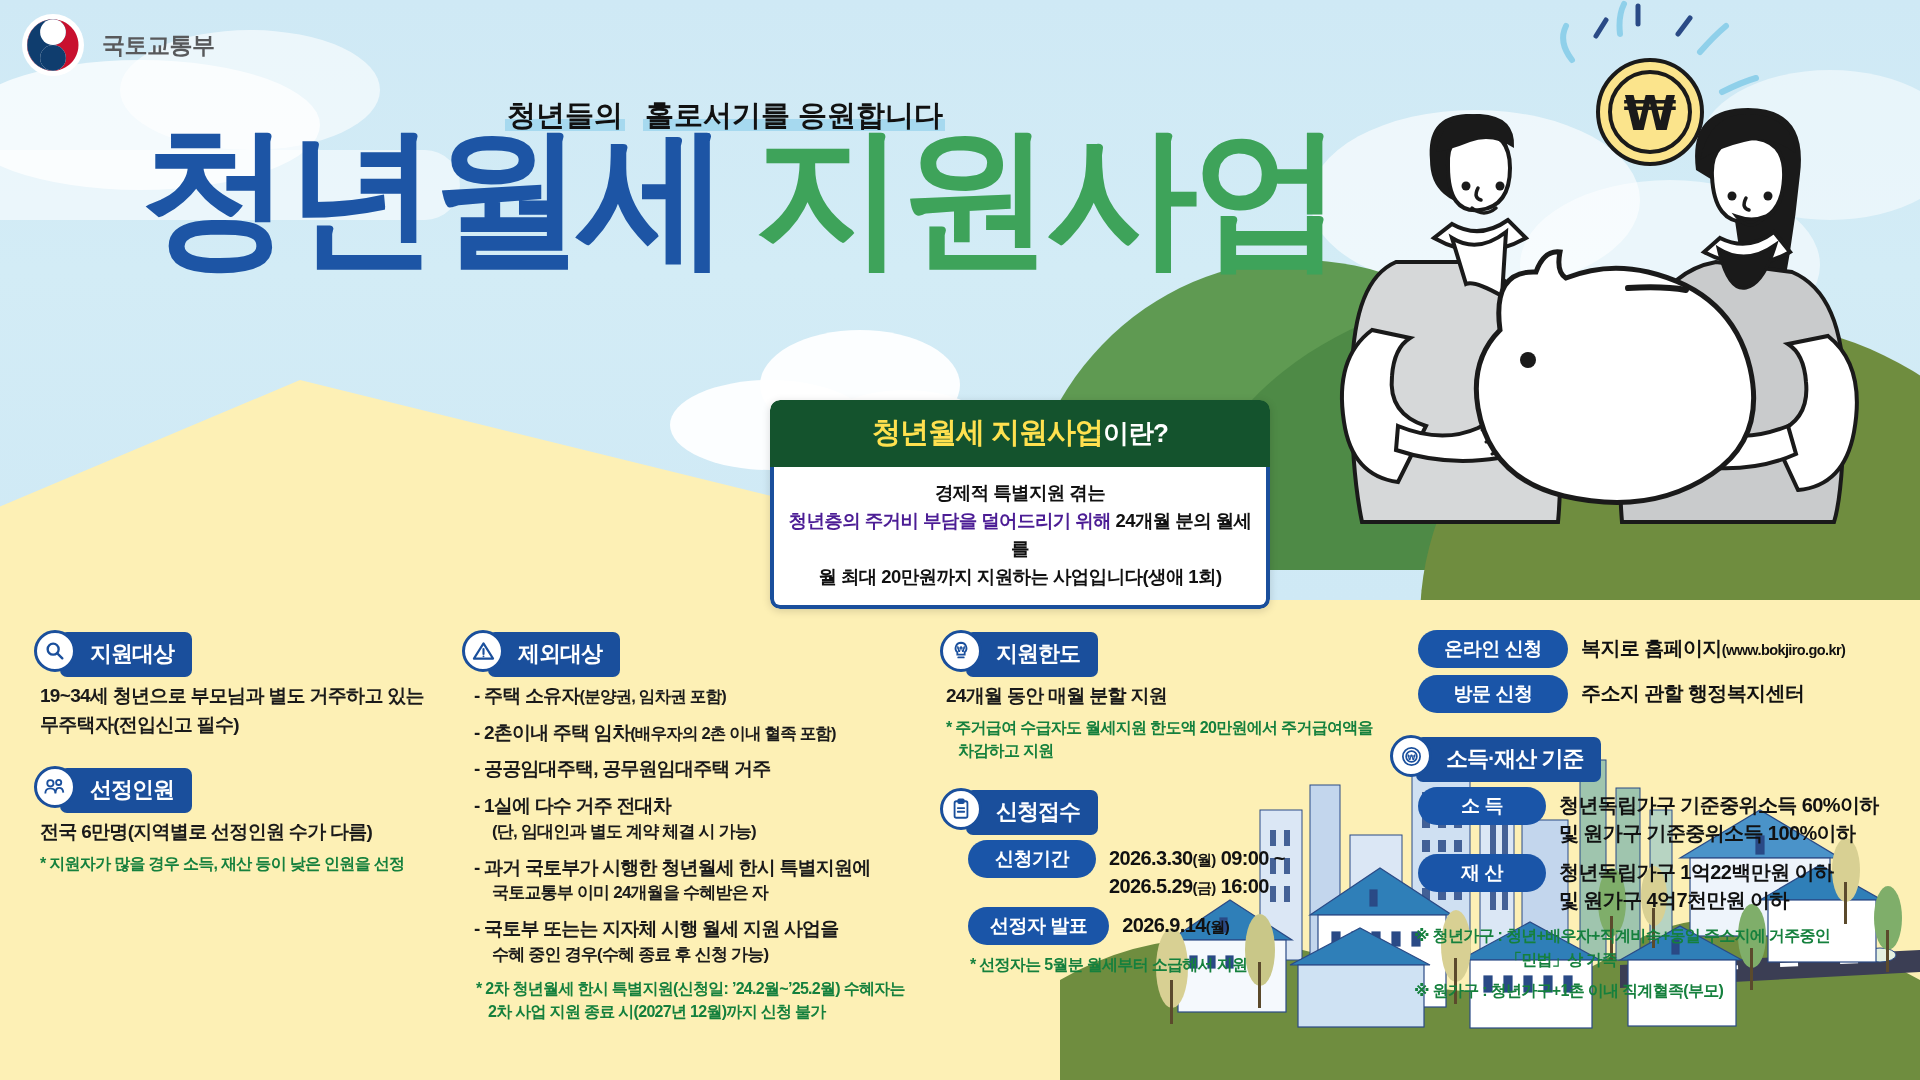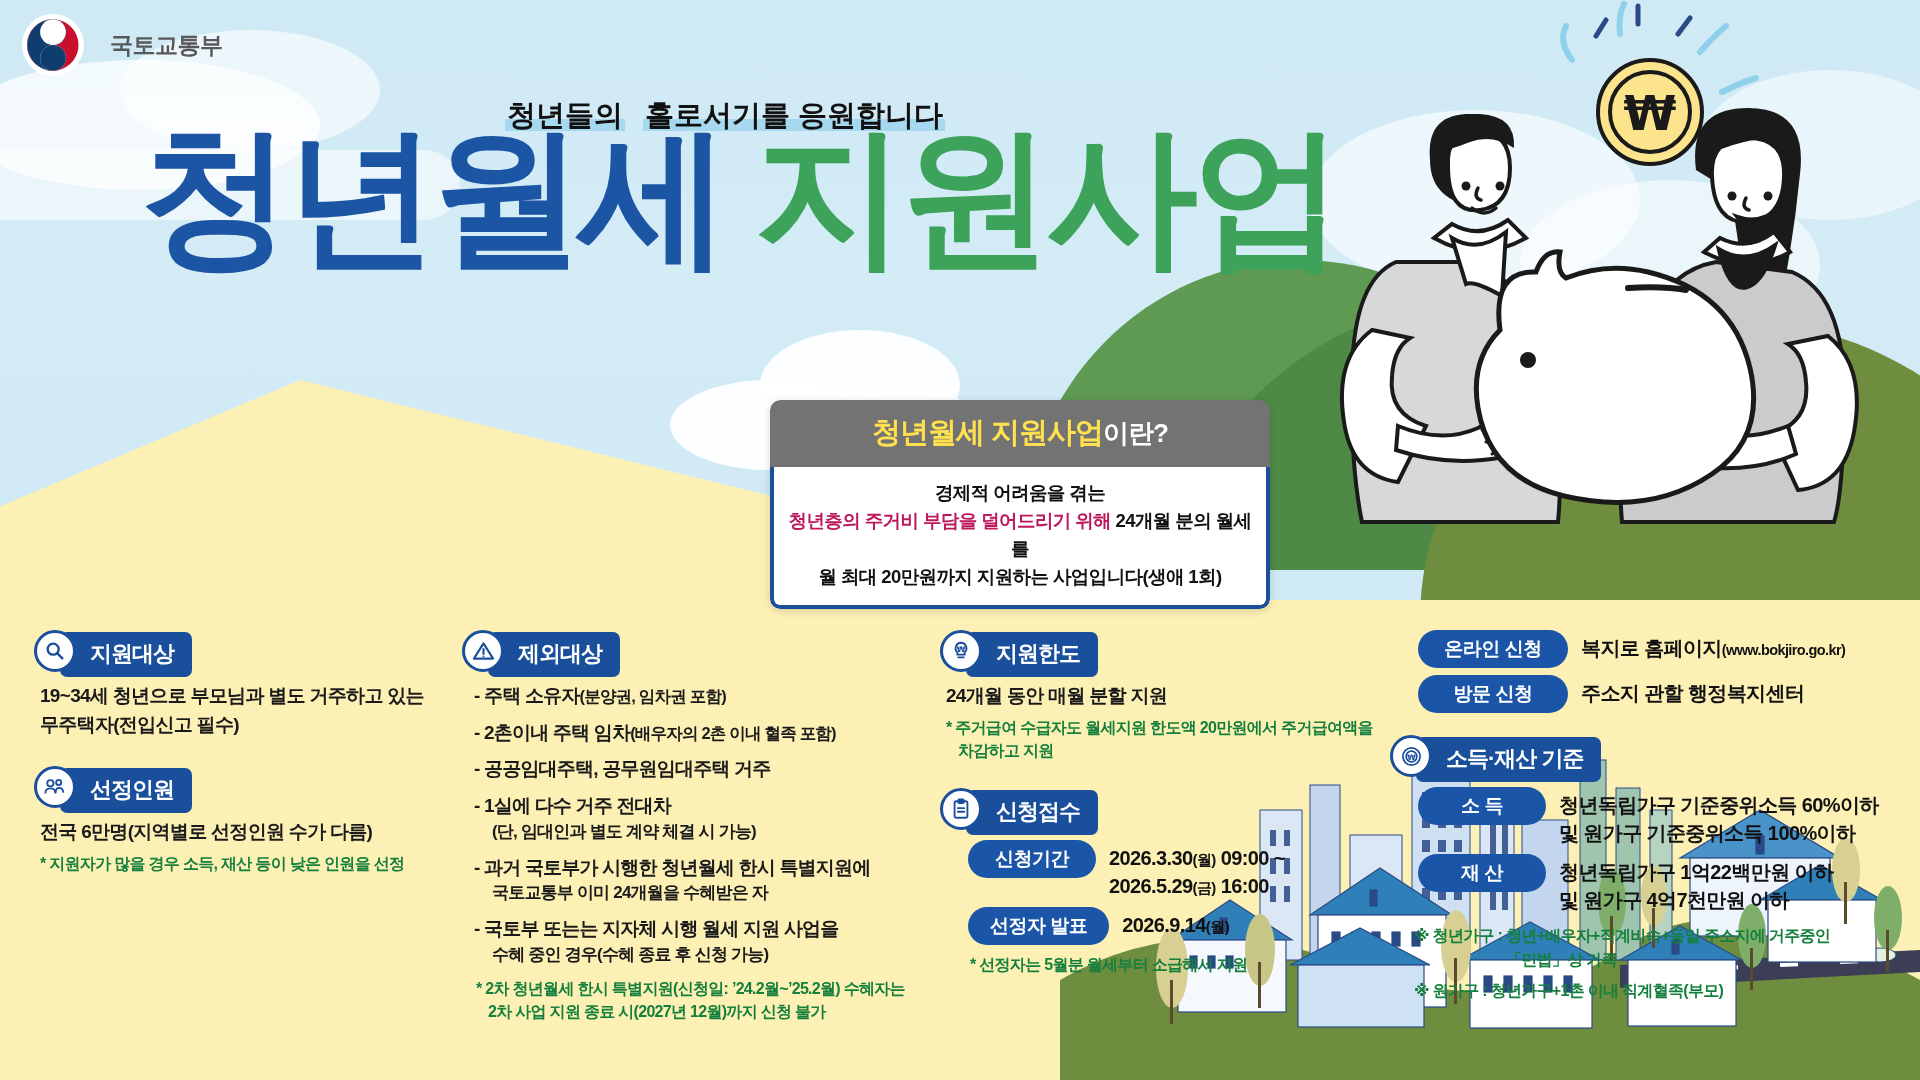--- a/index.html
+++ b/index.html
@@ -39,21 +39,21 @@
   }
 
   
   .hill { position:absolute; background:#4e8a46; border-radius:50% 50% 0 0 / 100% 100% 0 0; }
   .hill2 { position:absolute; background:#5f9a52; border-radius:50% 50% 0 0 / 100% 100% 0 0; }
   .hill3 { position:absolute; background:#6f8d3f; border-radius:48% 52% 0 0 / 100% 100% 0 0; }
 
   
   .gov-logo {
     position:absolute; left:22px; top:14px;
-    display:flex; align-items:center; gap:26px;
+    display:flex; align-items:center; gap:18px;
     z-index:40;
   }
   .taeguk-wrap {
     width:62px; height:62px; border-radius:50%;
     background:#fff; display:flex; align-items:center; justify-content:center;
     box-shadow:0 0 0 0 transparent;
   }
   .gov-name {
     font-size:23px; font-weight:700; color:#58595b; letter-spacing:-0.5px;
   }
@@ -81,33 +81,33 @@
   .mt-green { color:#3ea35a; margin-left:30px; }
 
   
   .callout {
     position:absolute; left:770px; top:400px; width:500px;
     z-index:35;
     border-radius:10px; overflow:hidden;
     box-shadow:0 2px 8px rgba(0,0,0,.15);
   }
   .callout-head {
-    background:#737373; padding:13px 10px 14px; text-align:center;
+    background:#14532d; padding:13px 10px 14px; text-align:center;
     border-radius:10px 10px 0 0;
   }
   .callout-head .ch-yellow { color:#ffe14f; font-size:29px; font-weight:900; letter-spacing:-1px; }
   .callout-head .ch-white { color:#ffffff; font-size:26px; font-weight:800; letter-spacing:-1px; }
   .callout-body {
     background:#ffffff; border:4px solid #1a4f9c; border-top:none;
     border-radius:0 0 10px 10px;
     padding:12px 14px 14px; text-align:center;
     font-size:18.5px; font-weight:700; color:#111; line-height:1.52;
     letter-spacing:-0.6px;
   }
-  .callout-body .blue { color:#be185d; }
+  .callout-body .blue { color:#4c1d95; }
 
   
   .content {
     position:absolute; left:0; top:630px; width:1772px; height:450px;
     z-index:30;
   }
   .col { position:absolute; top:0; }
   .col-1 { left:34px;  width:420px; }
   .col-2 { left:462px; width:480px; }
   .col-3 { left:940px; width:440px; }
@@ -418,21 +418,21 @@
 
   <div class="main-title">
     <span class="mt-blue">청년월세</span><span class="mt-green">지원사업</span>
   </div>
 
   <div class="callout">
     <div class="callout-head">
       <span class="ch-yellow">청년월세 지원사업</span><span class="ch-white">이란?</span>
     </div>
     <div class="callout-body">
-      <div>경제적 어려움을 겪는</div>
+      <div>경제적 특별지원 겪는</div>
       <div>
         <span class="blue">청년층의 주거비 부담을 덜어드리기 위해</span><span> 24개월 분의 월세를</span>
       </div>
       <div>월 최대 20만원까지 지원하는 사업입니다(생애 1회)</div>
     </div>
   </div>
 
   <div class="content">
 
     <div class="col col-1">

